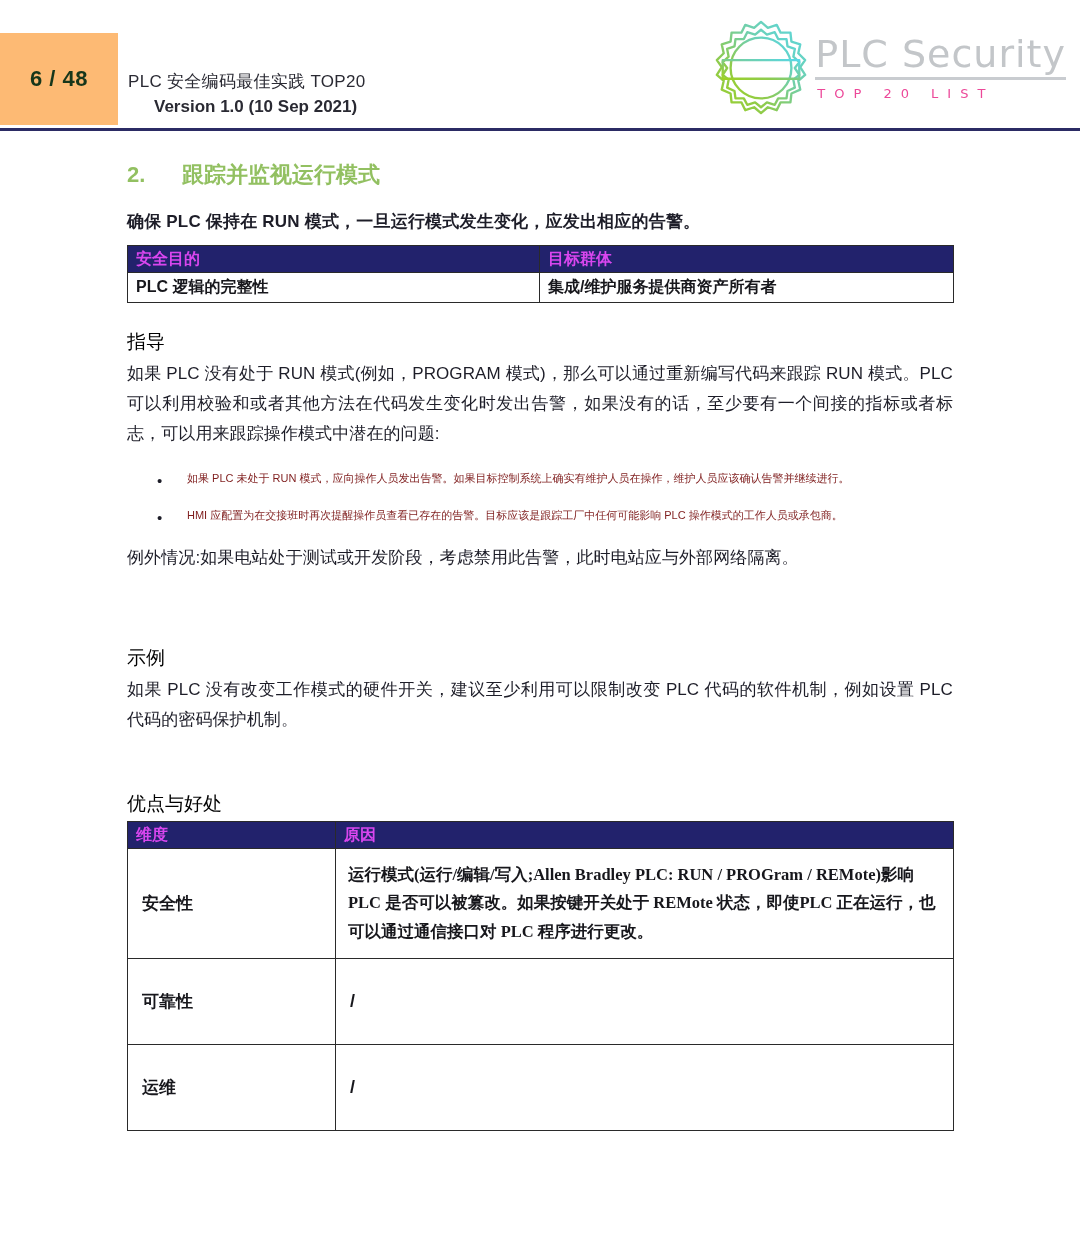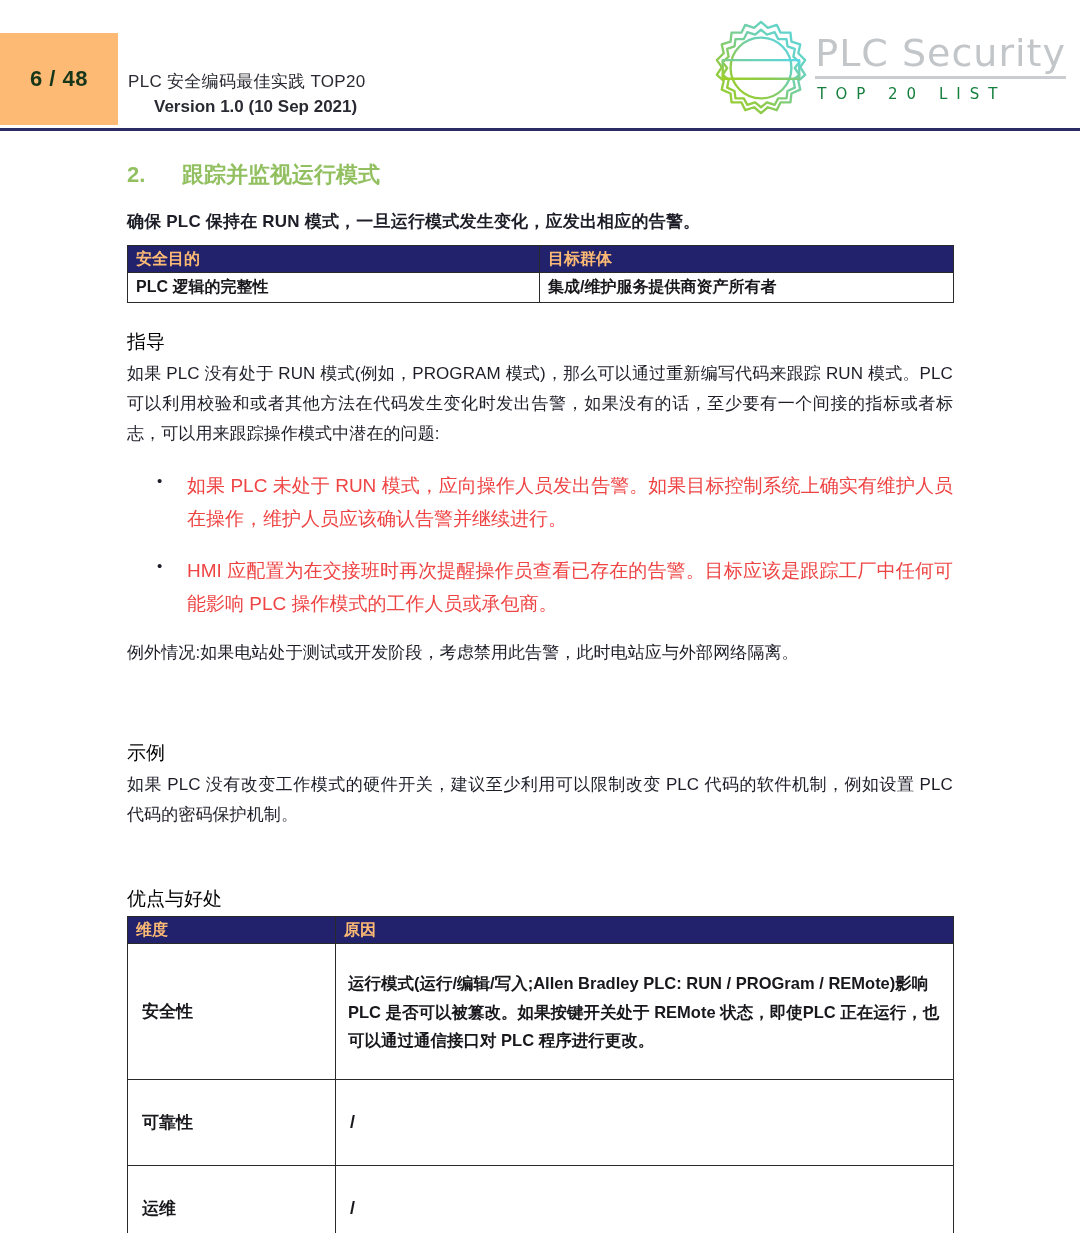--- a/index.html
+++ b/index.html
@@ -82,22 +82,22 @@
   .brand-name {
     font-size: 38px;
     color: #c3c6c9;
     letter-spacing: 1px;
     font-family: "DejaVu Sans", sans-serif;
     line-height: 1;
     border-bottom: 3px solid #c9ccd0;
     padding-bottom: 4px;
   }
   .brand-tagline {
-    font-size: 15px;
-    color: #15803d;
+    font-size: 13px;
+    color: #ec4899;
     letter-spacing: 9px;
     font-family: "DejaVu Sans", sans-serif;
     padding-top: 6px;
     padding-left: 2px;
   }
 
   
   .content {
     position: absolute;
     left: 127px;
@@ -132,21 +132,21 @@
   }
   table.doc-table th,
   table.doc-table td {
     border: 1px solid #2a2a2a;
     padding: 4px 8px;
     text-align: left;
     vertical-align: middle;
   }
   table.doc-table th {
     background: #22226C;
-    color: #fdba74;
+    color: #d946ef;
     font-size: 16px;
     font-weight: bold;
     height: 27px;
     padding: 2px 8px;
   }
   table.doc-table td {
     font-size: 16px;
     font-weight: bold;
     color: #17171c;
     background: #ffffff;
@@ -161,21 +161,21 @@
   .benefits-table col.c2 { width: 618px; }
   .benefits-table td.dim-cell {
     font-size: 17px;
     padding-left: 14px;
   }
   .benefits-table td.reason-cell {
     font-size: 16.5px;
     line-height: 1.72;
     padding: 10px 12px 10px 12px;
   }
-  .benefits-table tr.row-tall td { height: 136px; }
+  .benefits-table tr.row-tall td { height: 110px; font-family: Liberation Serif, serif; }
   .benefits-table tr.row-short td { height: 86px; }
   .benefits-table td.slash {
     font-size: 18px;
     padding-left: 14px;
     vertical-align: middle;
   }
 
   
   .sub-heading {
     font-size: 19px;
@@ -191,23 +191,23 @@
     letter-spacing: 0.1px;
     text-align: justify;
   }
   ul.bullet-list {
     margin: 20px 0 10px 0;
     padding-left: 58px;
     list-style: none;
   }
   ul.bullet-list li {
     position: relative;
-    font-size: 19px;
+    font-size: 11px;
     line-height: 1.76;
-    color: #ef4444;
+    color: #7f1d1d;
     margin-bottom: 18px;
     text-align: justify;
     padding-left: 2px;
   }
   ul.bullet-list li::before {
     content: "\2022";
     position: absolute;
     left: -28px;
     top: -1px;
     font-size: 15px;

